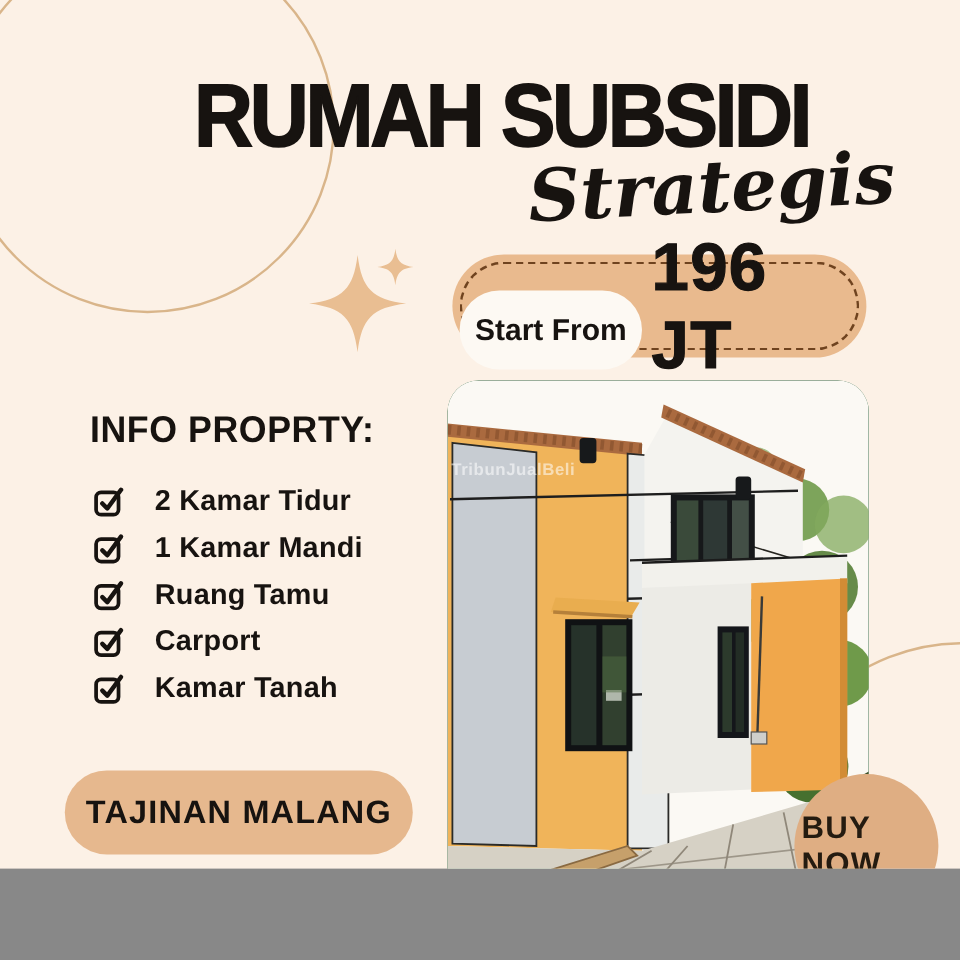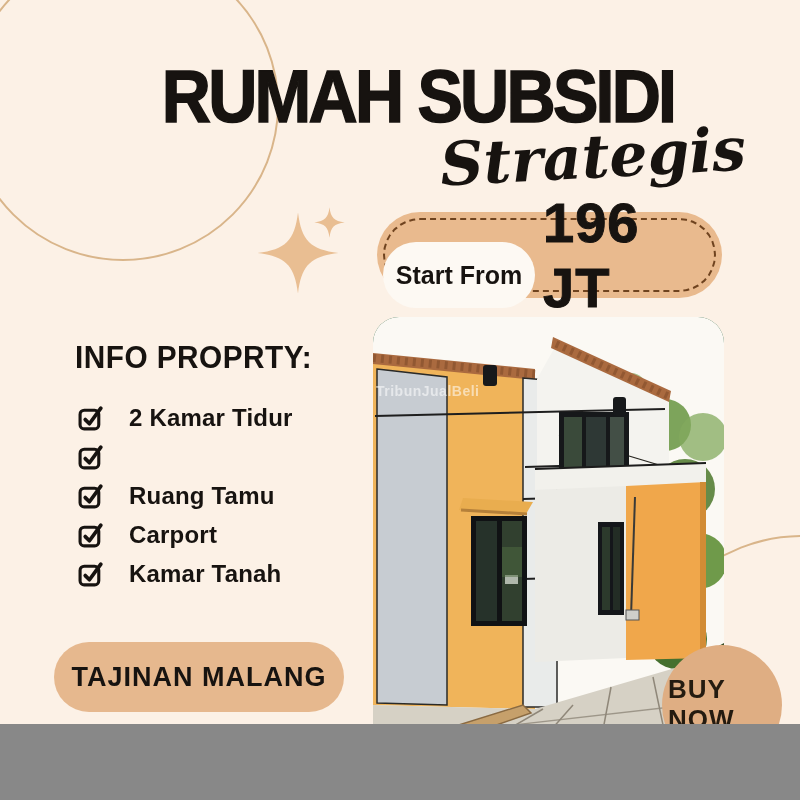--- a/index.html
+++ b/index.html
@@ -96,20 +96,21 @@
         <rect x="2" y="6" width="18" height="18" rx="4" fill="none" stroke="#171310" stroke-width="3"></rect>
         <path d="M7 15 L11 19 L22 4" fill="none" stroke="#171310" stroke-width="3.6" stroke-linecap="round" stroke-linejoin="round"></path>
       </svg>
       <span class="label">2 Kamar Tidur</span>
     </div>
     <div class="info-item">
       <svg class="checkbox-wrap" viewBox="0 0 26 26">
         <rect x="2" y="6" width="18" height="18" rx="4" fill="none" stroke="#171310" stroke-width="3"></rect>
         <path d="M7 15 L11 19 L22 4" fill="none" stroke="#171310" stroke-width="3.6" stroke-linecap="round" stroke-linejoin="round"></path>
       </svg>
+      <span class="label">1 Kamar Mandi</span>
     </div>
     <div class="info-item">
       <svg class="checkbox-wrap" viewBox="0 0 26 26">
         <rect x="2" y="6" width="18" height="18" rx="4" fill="none" stroke="#171310" stroke-width="3"></rect>
         <path d="M7 15 L11 19 L22 4" fill="none" stroke="#171310" stroke-width="3.6" stroke-linecap="round" stroke-linejoin="round"></path>
       </svg>
       <span class="label">Ruang Tamu</span>
     </div>
     <div class="info-item">
       <svg class="checkbox-wrap" viewBox="0 0 26 26">

